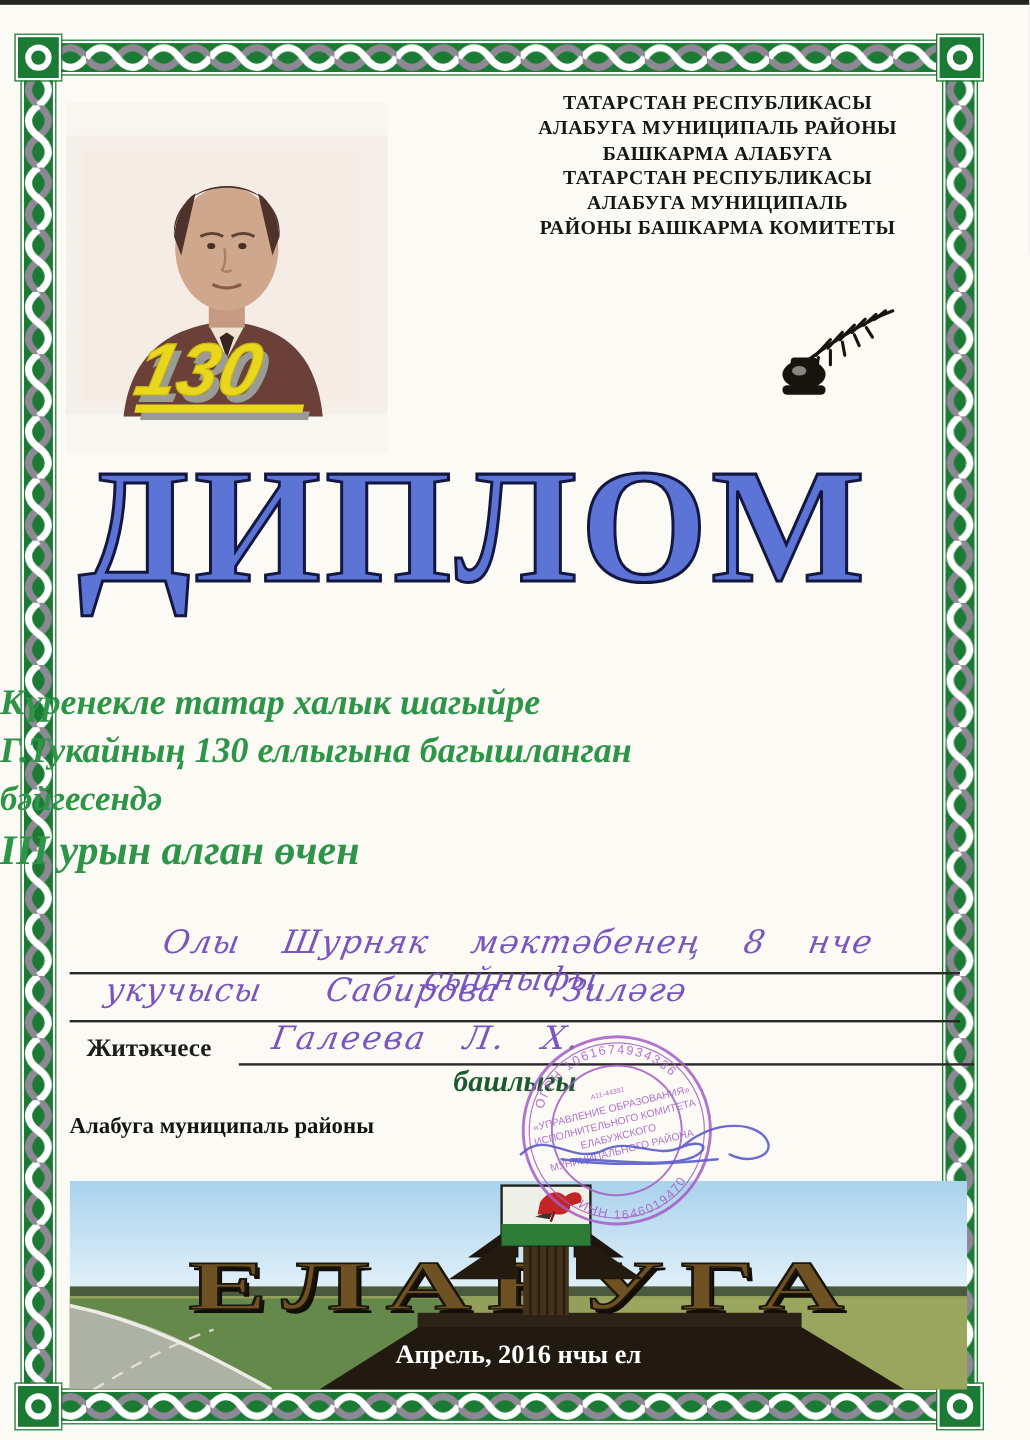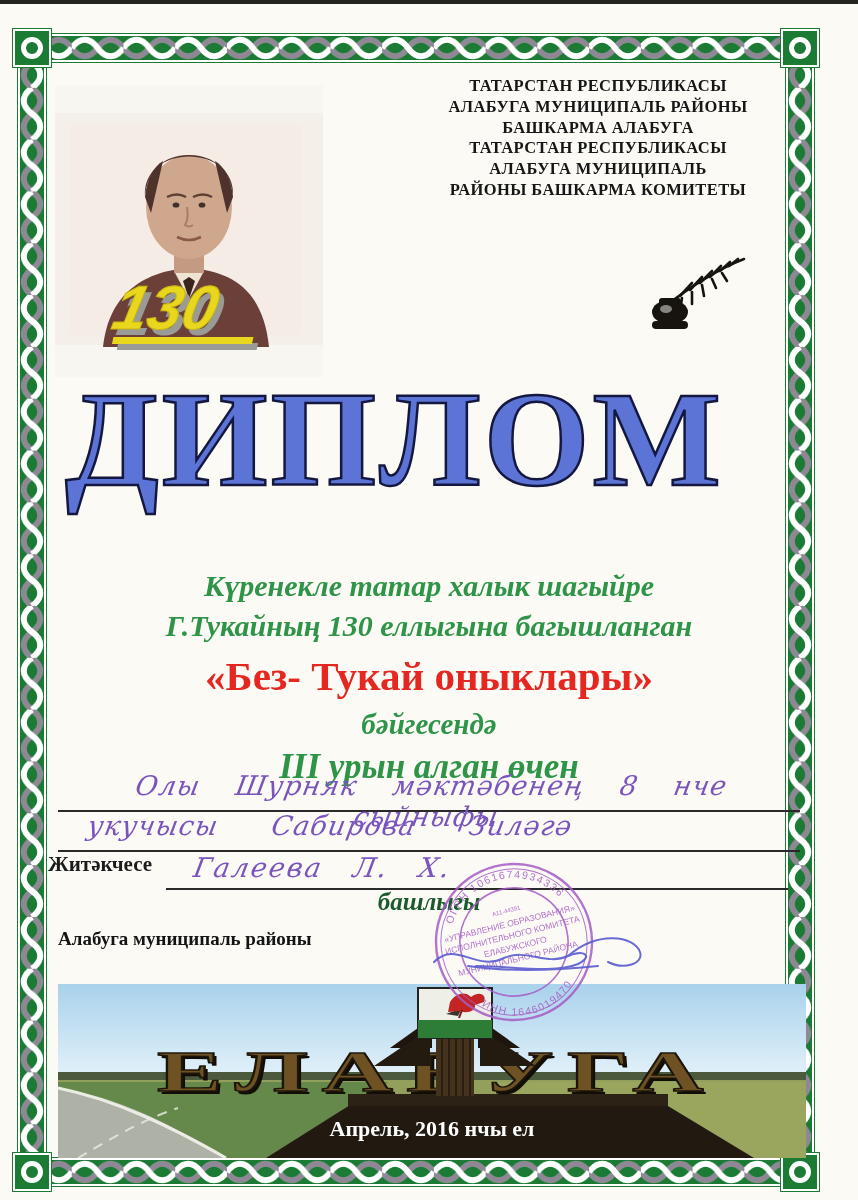--- a/index.html
+++ b/index.html
@@ -35,34 +35,34 @@
 
   
   .title{
     position:absolute;left:0;top:368px;width:789px;text-align:center;
     font-size:136px;line-height:1.05;font-weight:600;color:#5b74d6;letter-spacing:3px;
     -webkit-text-stroke:2.5px #14173f;
     text-shadow:0 0 1px #14173f;
   }
 
   
-  .dedication{position:absolute;left:0;top:566px;width:858px;text-align:center;color:#2e9447;}
+  .dedication{position:absolute;left:0;top:566px;width:858px;text-align:left;color:#2e9447;}
   .ded-l1,.ded-l2{font-size:30px;font-weight:700;font-style:italic;line-height:40px;}
   .ded-red{font-size:41px;font-weight:700;color:#e52721;line-height:52px;margin:4px 0 2px;}
   .ded-l3{font-size:29px;font-weight:700;font-style:italic;line-height:40px;}
   .ded-award{font-size:35px;font-weight:700;font-style:italic;line-height:46px;}
 
   
   .hw{color:#7a55bd;font-style:italic;font-family:"DejaVu Serif",serif;transform:skewX(-10deg);display:inline-block;}
   .fill-line{position:absolute;border-bottom:2px solid #2a2a2a;}
   .hw-line1{left:58px;top:770px;width:742px;height:40px;text-align:center;}
   .hw-line1 .hw{font-size:27px;word-spacing:26px;letter-spacing:1px;}
   .hw-line2{left:58px;top:810px;width:742px;height:40px;text-align:left;}
   .hw-line2 .hw{font-size:27px;word-spacing:44px;letter-spacing:1px;padding-left:30px;}
-  .supervisor-row{position:absolute;left:48px;top:852px;width:740px;height:36px;display:flex;align-items:flex-start;}
+  .supervisor-row{position:absolute;left:72px;top:852px;width:740px;height:36px;display:flex;align-items:flex-end;gap:9px;}
   .supervisor-label{font-size:21px;font-weight:700;color:#1c1c1c;padding-bottom:2px;}
   .supervisor-sig{flex:1;margin-left:14px;border-bottom:2px solid #2a2a2a;height:36px;}
   .supervisor-sig .hw{font-size:27px;word-spacing:20px;letter-spacing:2px;padding-left:28px;}
   .birela{position:absolute;left:0;top:888px;width:858px;text-align:center;
     font-size:25px;font-weight:700;font-style:italic;color:#1c5a2d;}
 
   
   .issuer{position:absolute;left:58px;top:926px;width:744px;color:#141414;}
   .issuer-l1{font-size:19px;font-weight:700;line-height:26px;}
   .issuer-row{display:flex;align-items:flex-end;font-size:19px;font-weight:700;line-height:26px;}
@@ -210,21 +210,20 @@
       <rect x="20" y="75" width="36" height="8" rx="4" fill="#17140f"></rect>
       <ellipse cx="34" cy="63" rx="6" ry="4" fill="#f8f6f0" opacity="0.5"></ellipse>
     </svg>
   </div>
 
   <div class="title">ДИПЛОМ</div>
 
   <div class="dedication">
     <div class="ded-l1">Күренекле татар халык шагыйре</div>
     <div class="ded-l2">Г.Тукайның 130 еллыгына багышланган</div>
-    <div class="ded-red">«Без- Тукай оныклары»</div>
     <div class="ded-l3">бәйгесендә</div>
     <div class="ded-award">III урын алган өчен</div>
   </div>
 
   <div class="fill-line hw-line1">
     <span class="hw">Олы  Шурняк  мәктәбенең  8 нче  сыйныфы</span>
   </div>
   <div class="fill-line hw-line2">
     <span class="hw">укучысы   Сабирова   Зиләгә</span>
   </div>

